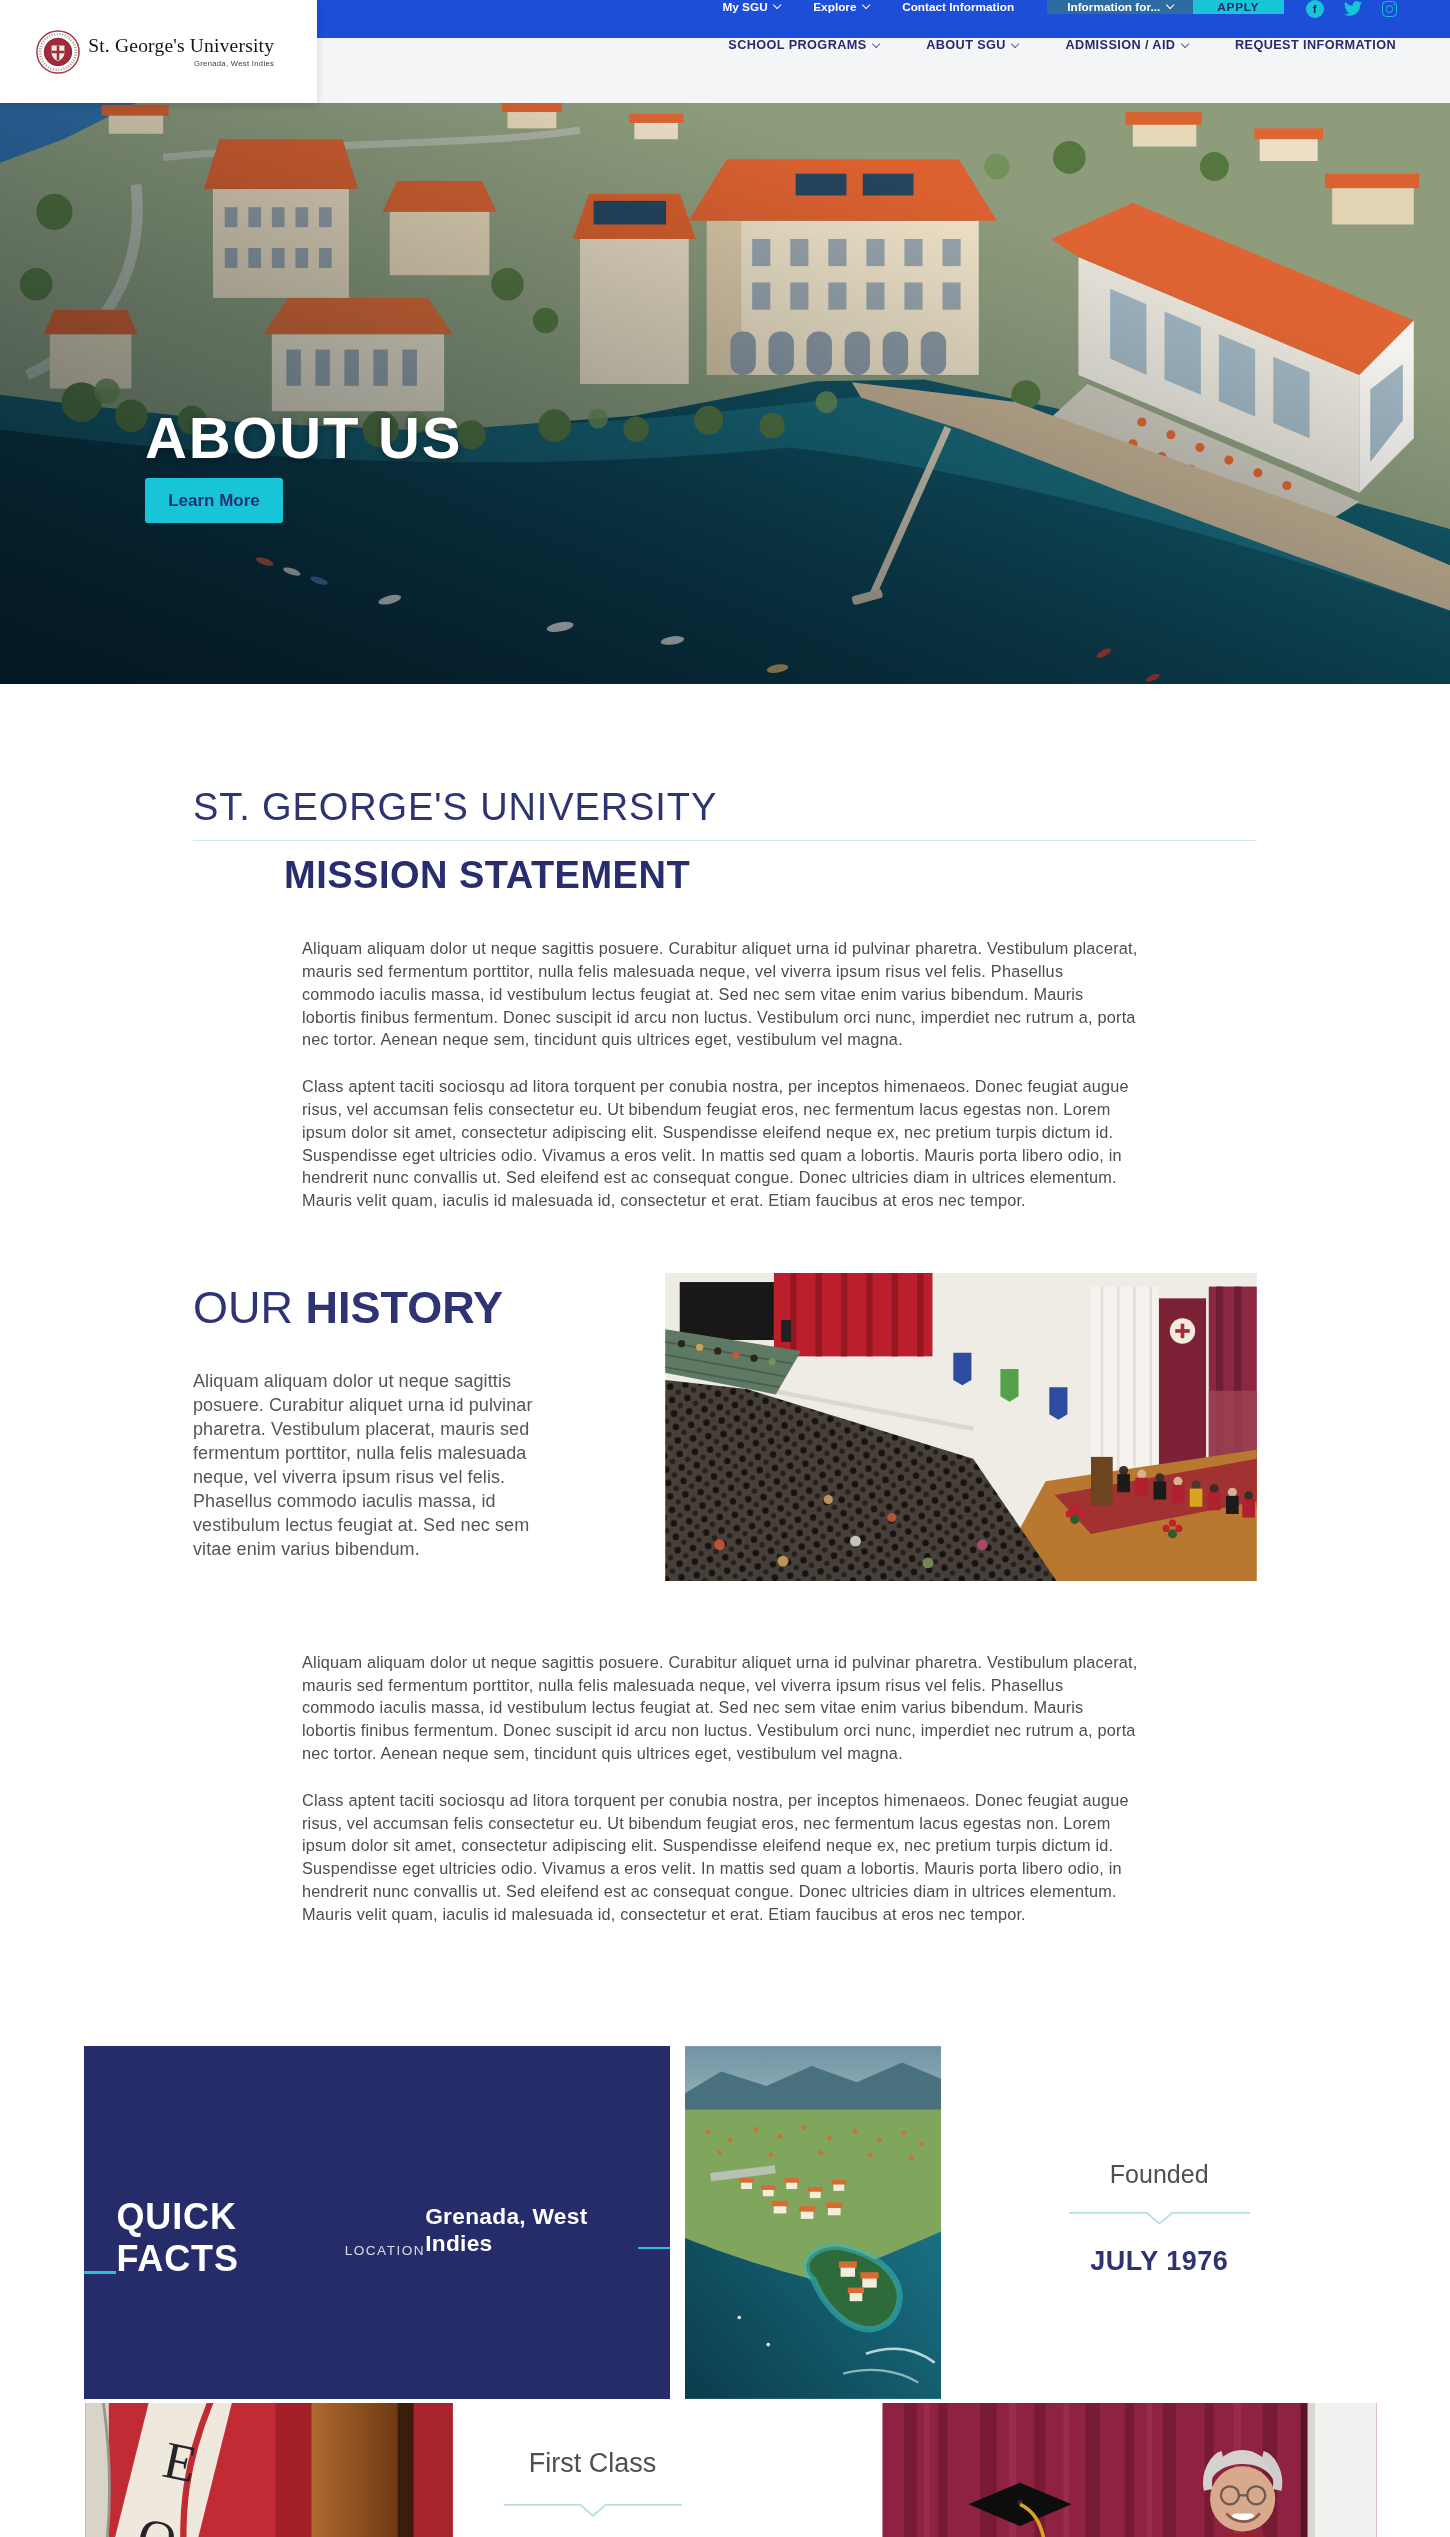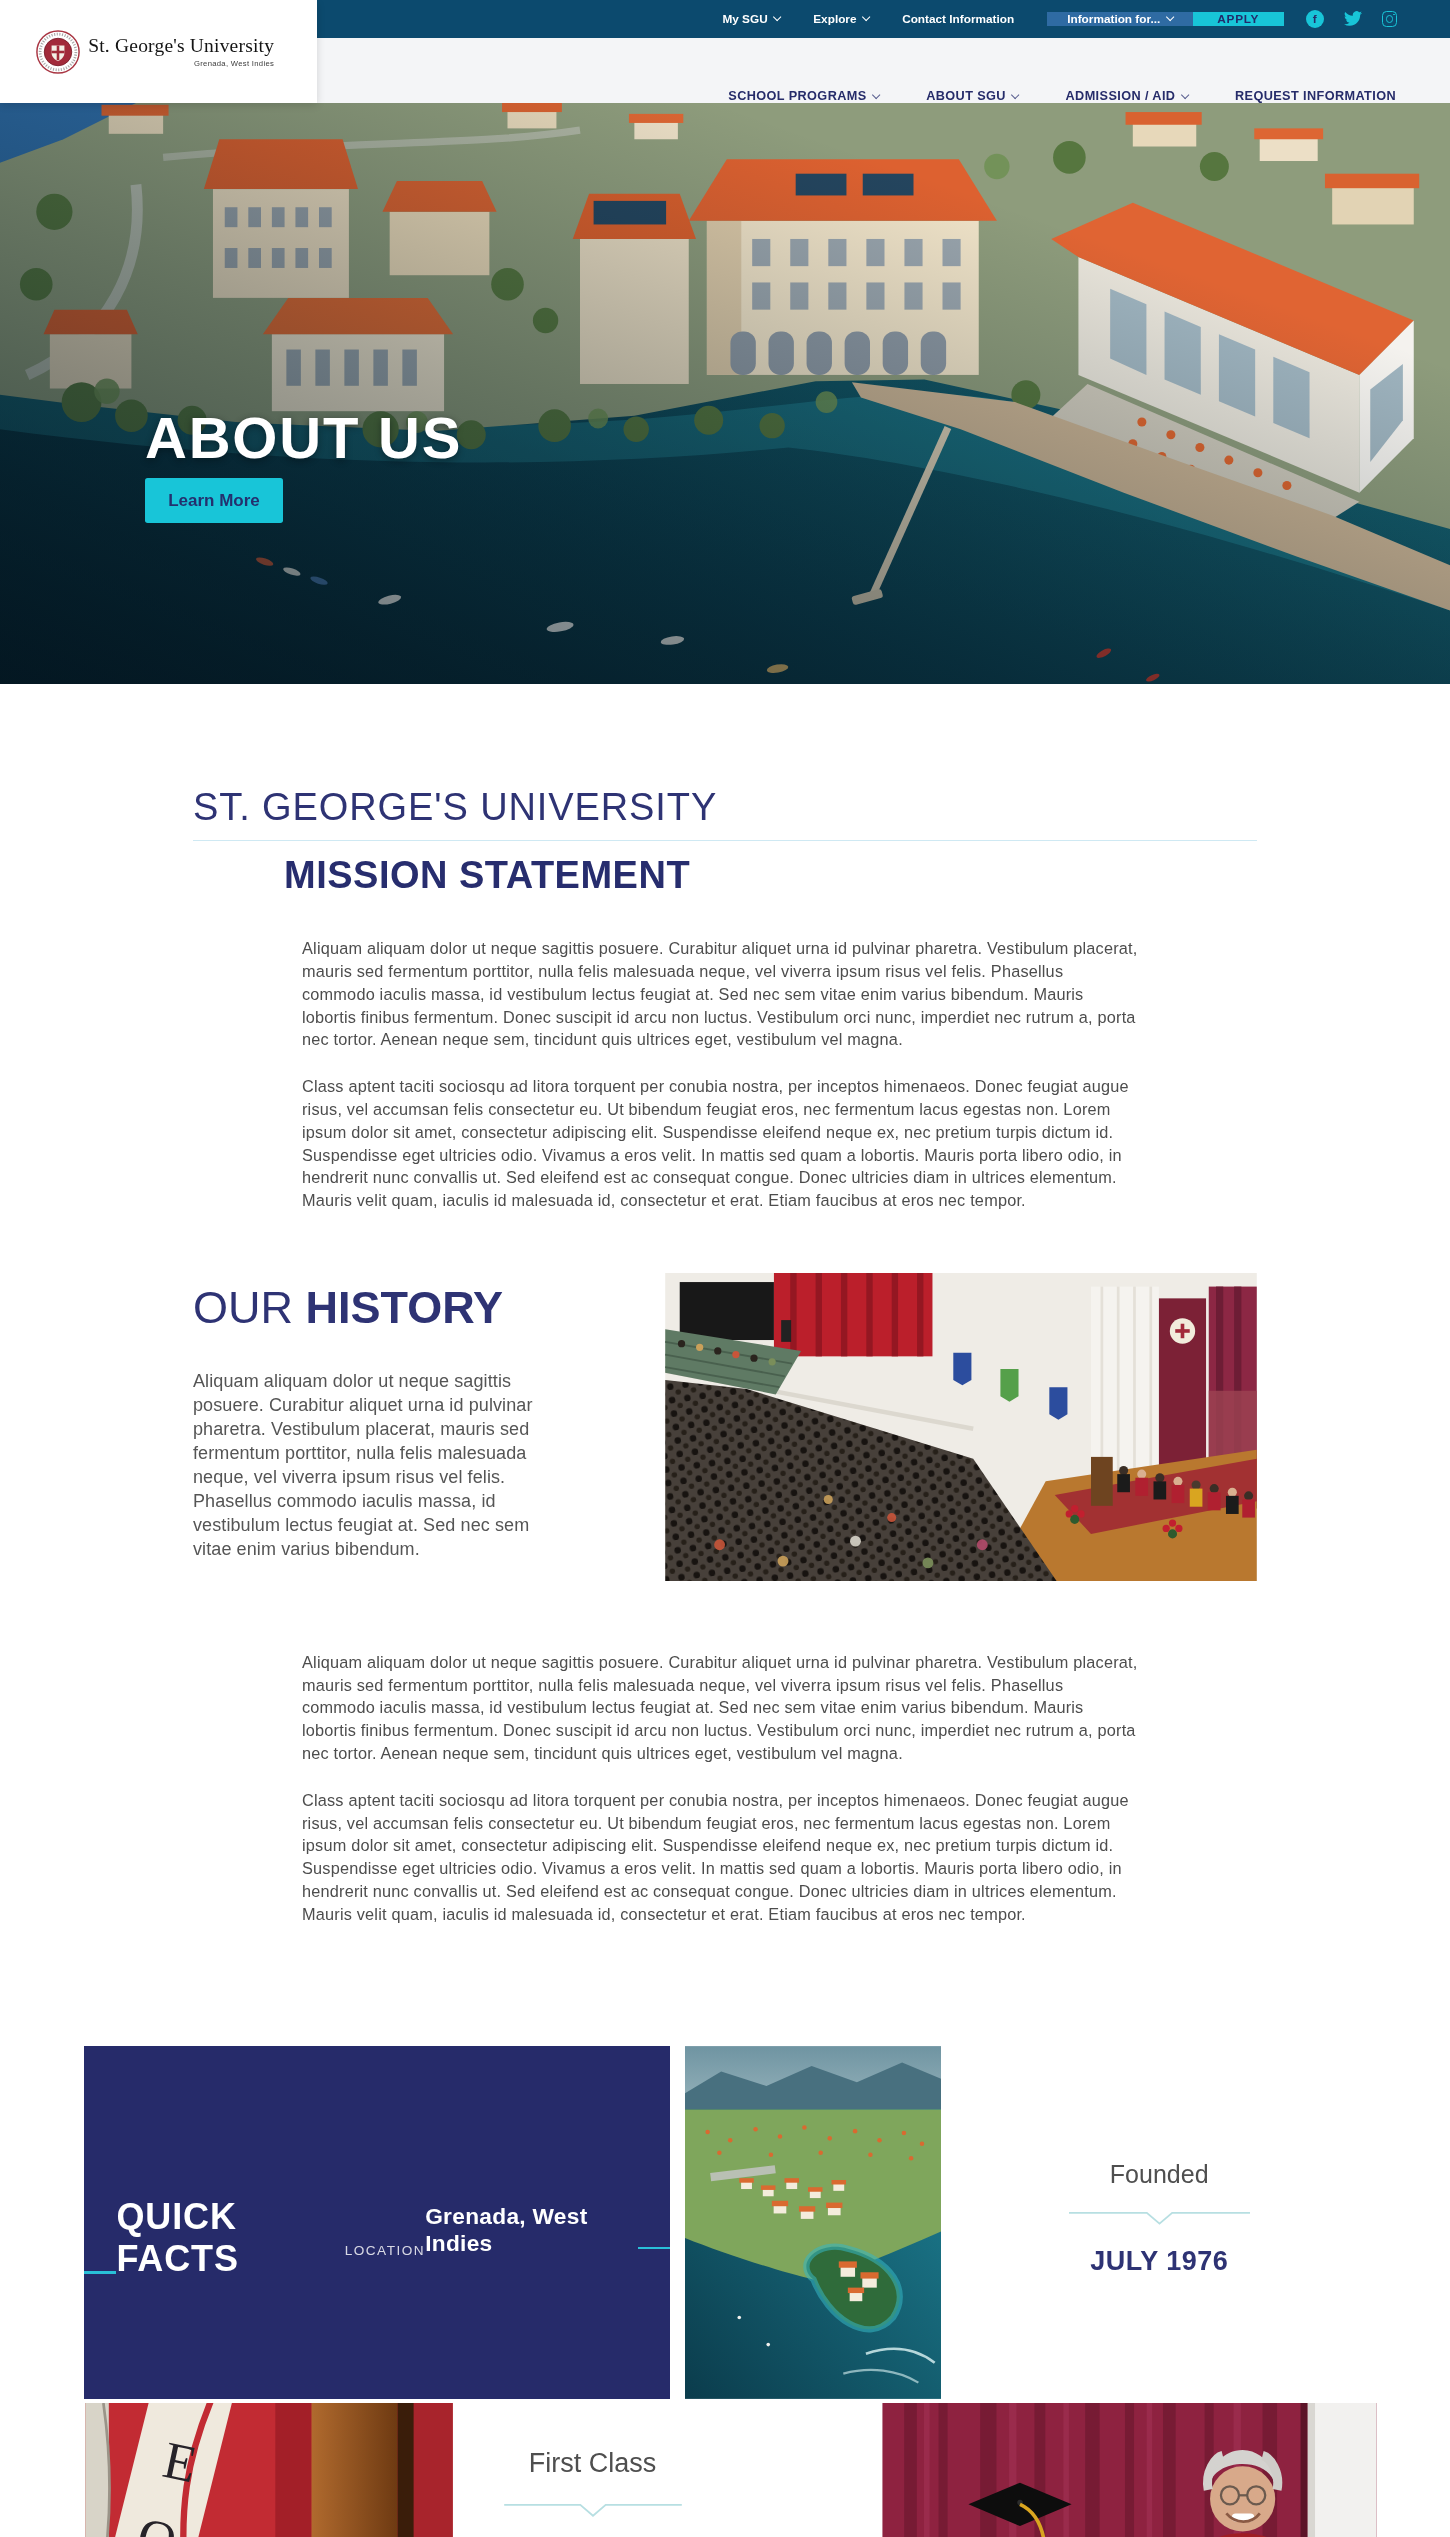--- a/index.html
+++ b/index.html
@@ -1,40 +1,40 @@
 <!DOCTYPE html>
 <html style="font-size:14.5px"><head>
 <meta charset="utf-8">
 <title>St. George's University — About Us</title>
 <style>
   * { margin:0; padding:0; box-sizing:border-box; }
   body { font-family:"Liberation Sans", sans-serif; background:#ffffff; }
   .page { position:relative; width:1450px; height:2538px; overflow:hidden; background:#fff; margin:0 auto; }
 
   
-  .utility-bar { position:absolute; top:0; left:0; width:1450px; height:38px; background:#0c4a6e;
-    display:flex; align-items:center; justify-content:flex-end; z-index:4; }
+  .utility-bar { position:absolute; top:0; left:0; width:1450px; height:38px; background:#1d4ed8;
+    display:flex; align-items:flex-start; justify-content:flex-end; z-index:4; }
   .u-links { display:flex; align-items:center; }
   .u-link { color:#fff; font-size:11.8px; font-weight:600; margin-right:33px; display:flex; align-items:center; cursor:pointer; }
   .chev { width:6.3px; height:6.3px; border-right:1.5px solid currentColor; border-bottom:1.5px solid currentColor;
     transform:rotate(45deg); display:inline-block; margin-left:6.3px; margin-top:-3.6px; }
   .info-for { background:#2f6ba3; color:#fff; font-size:11.8px; font-weight:600; display:flex; align-items:center; padding:0 20px; cursor:pointer; }
   .apply-btn { background:#18c5d8; color:#23296a; font-size:11.8px; font-weight:800; letter-spacing:0.7px;
     display:flex; align-items:center; padding:0 24.5px; cursor:pointer; border:none; }
   .socials { display:flex; align-items:center; padding:0 53px 0 22px; gap:20px; }
   .ic-fb { width:18px; height:18px; border-radius:50%; background:#18c5d8; color:#262c6a; font-weight:800;
     font-size:11.8px; display:flex; align-items:center; justify-content:center; cursor:pointer; }
   .ic-tw { cursor:pointer; display:flex; }
   .ic-ig { width:15.4px; height:15.4px; border:1.6px solid #18c5d8; border-radius:4.5px; position:relative; cursor:pointer; }
   .ic-ig::before { content:""; position:absolute; left:2.9px; top:2.9px; width:5.9px; height:5.9px;
     border:1.5px solid #18c5d8; border-radius:50%; }
   .ic-ig::after { content:""; position:absolute; right:1.4px; top:1.4px; width:1.8px; height:1.8px; background:#18c5d8; border-radius:50%; }
 
   .main-nav { position:absolute; top:38px; left:0; width:1450px; height:65px; background:#f4f5f7;
-    display:flex; align-items:flex-end; justify-content:flex-end; padding-right:54px; z-index:3; }
+    display:flex; align-items:flex-start; justify-content:flex-end; padding-right:54px; z-index:3; }
   .n-link { color:#262c6a; font-size:12.7px; font-weight:700; letter-spacing:0.4px; margin-left:47px;
     display:flex; align-items:center; cursor:pointer; }
   .n-link .chev { border-color:#5a6090; margin-top:-2.7px; }
 
   .logo-box { position:absolute; top:0; left:0; width:317px; height:103px; background:#fff;
     box-shadow:0 2.7px 8.2px rgba(0,0,0,.14); display:flex; align-items:center; padding-left:36px; z-index:6; cursor:pointer; }
   .logo-text { margin-left:8.2px; }
   .logo-title { font-family:"Liberation Serif", serif; font-size:19.5px; color:#141414; letter-spacing:0.2px; }
   .logo-sub { font-size:7.7px; color:#3c3c3c; text-align:right; margin-top:1.8px; letter-spacing:0.3px; }
 

